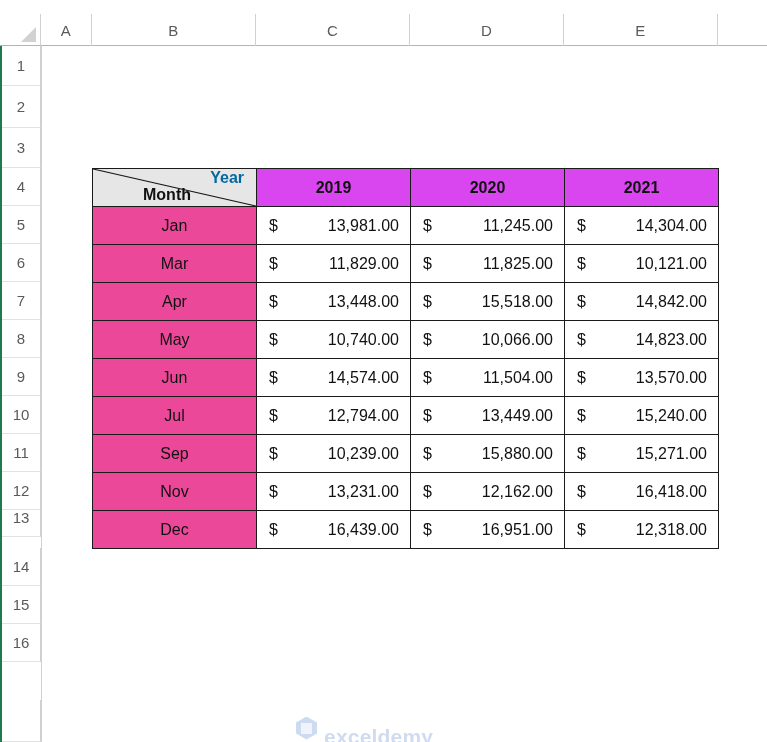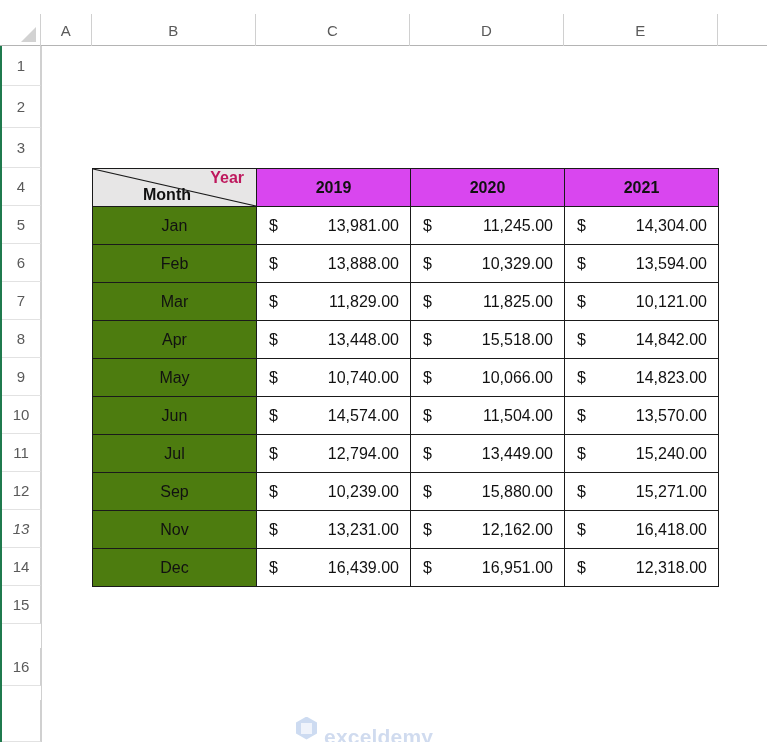--- a/index.html
+++ b/index.html
@@ -142,39 +142,39 @@
     position: absolute;
     left: 0; top: 0;
     width: 100%; height: 100%;
     display: block;
   }
   .corner-year {
     position: absolute;
     right: 12px; top: 1px;
     font-size: 16px;
     font-weight: bold;
-    color: #be185d;
+    color: #0369a1;
     line-height: 1;
   }
   .corner-month {
     position: absolute;
     left: 10px; bottom: 3px;
     font-size: 16px;
     font-weight: bold;
     color: #111111;
     line-height: 1;
     margin-left: 40px;
   }
 
   .month-cell {
     text-align: center;
     vertical-align: middle;
     font-size: 16px;
     color: #111111;
-    background: #4d7c0f;
+    background: #ec4899;
   }
 
   
   .money {
     background: #ffffff;
     vertical-align: middle;
   }
   .money-inner {
     display: flex;
     align-items: center;
@@ -250,24 +250,24 @@
       <div class="row-head" style="top: 128px; height: 40px;">3</div>
       <div class="row-head" style="top: 168px; height: 38px;">4</div>
       <div class="row-head" style="top: 206px; height: 38px;">5</div>
       <div class="row-head" style="top: 244px; height: 38px;">6</div>
       <div class="row-head" style="top: 282px; height: 38px;">7</div>
       <div class="row-head" style="top: 320px; height: 38px;">8</div>
       <div class="row-head" style="top: 358px; height: 38px;">9</div>
       <div class="row-head" style="top: 396px; height: 38px;">10</div>
       <div class="row-head" style="top: 434px; height: 38px;">11</div>
       <div class="row-head" style="top: 472px; height: 38px;">12</div>
-      <div class="row-head" style="top: 510px; height: 38px; font-style: italic;">13</div>
+      <div class="row-head" style="top: 499px; height: 38px;">13</div>
       <div class="row-head" style="top: 548px; height: 38px; text-align: center;">14</div>
       <div class="row-head" style="top: 586px; height: 38px;">15</div>
-      <div class="row-head" style="top: 648px; height: 38px;">16</div>
+      <div class="row-head" style="top: 624px; height: 38px;">16</div>
       <div class="row-head" style="top: 700px; height: 42px;"></div>
     </div>
   <div class="gutter-edge"></div>
 
 
   <table class="tbl">
     <thead>
       <tr>
         <th class="hdr corner-cell col-month">
           <svg viewBox="0 0 164 38" preserveAspectRatio="none">
@@ -297,41 +297,20 @@
             </div>
           </td>
           <td class="money col-year">
             <div class="money-inner">
               <span class="cur">$</span>
               <span class="amt">14,304.00</span>
             </div>
           </td>
         </tr>
         <tr>
-          <td class="month-cell col-month">Feb</td>
-          <td class="money col-year">
-            <div class="money-inner">
-              <span class="cur">$</span>
-              <span class="amt">13,888.00</span>
-            </div>
-          </td>
-          <td class="money col-year">
-            <div class="money-inner">
-              <span class="cur">$</span>
-              <span class="amt">10,329.00</span>
-            </div>
-          </td>
-          <td class="money col-year">
-            <div class="money-inner">
-              <span class="cur">$</span>
-              <span class="amt">13,594.00</span>
-            </div>
-          </td>
-        </tr>
-        <tr>
           <td class="month-cell col-month">Mar</td>
           <td class="money col-year">
             <div class="money-inner">
               <span class="cur">$</span>
               <span class="amt">11,829.00</span>
             </div>
           </td>
           <td class="money col-year">
             <div class="money-inner">
               <span class="cur">$</span>

